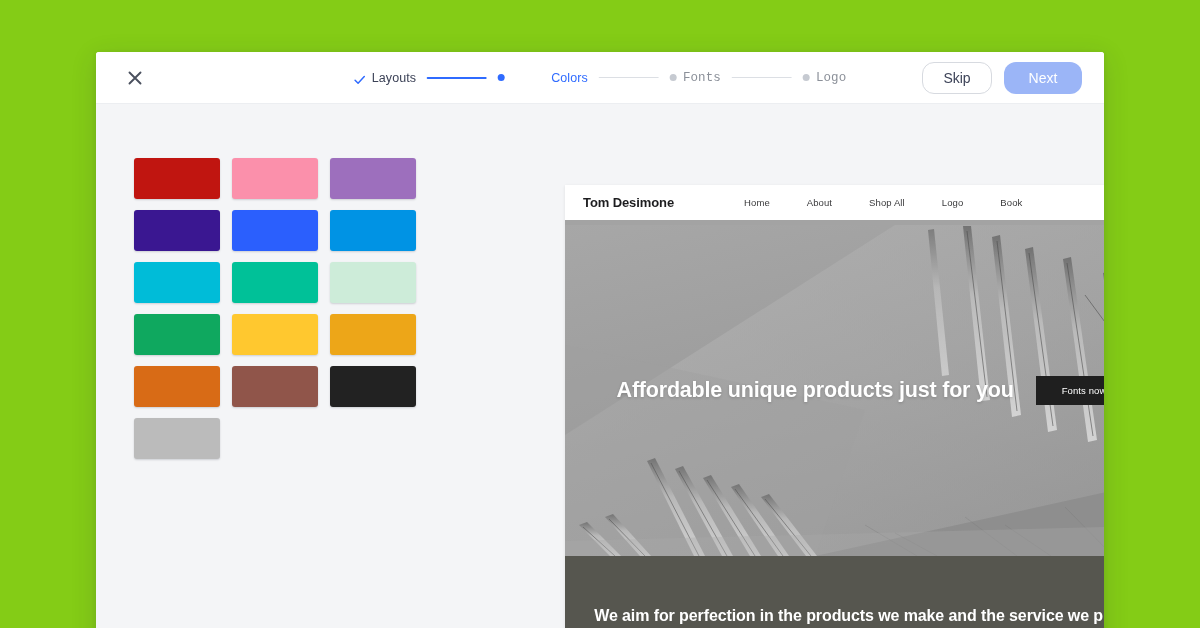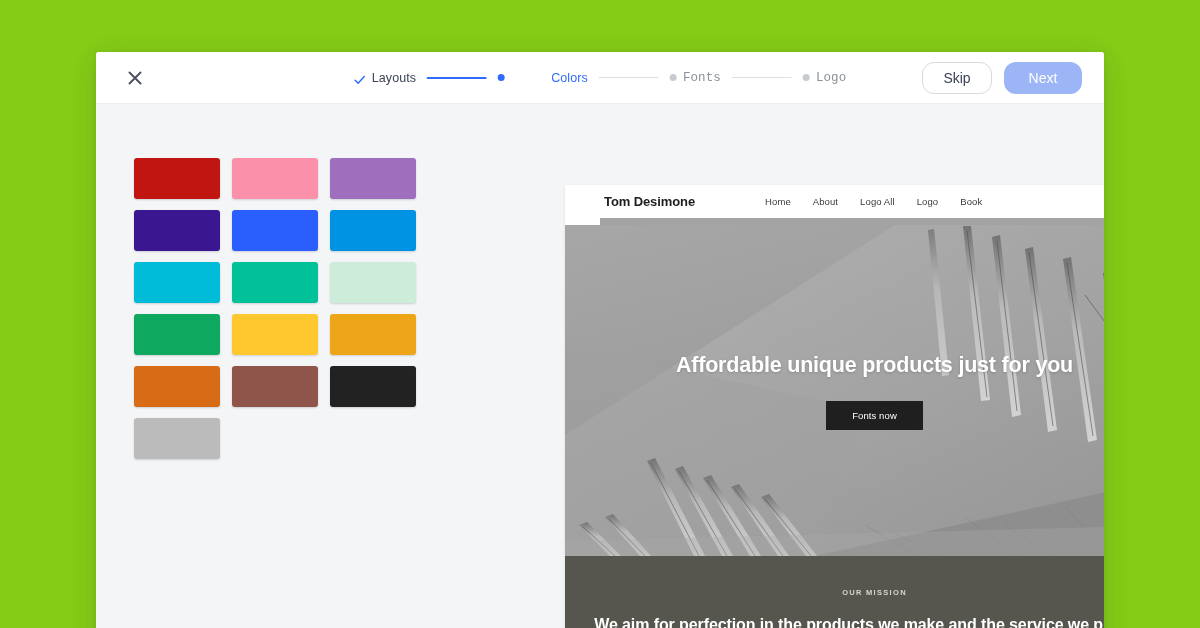--- a/index.html
+++ b/index.html
@@ -117,45 +117,44 @@
     left: 469px; top: 81px;
     width: 619px; height: 467px;
     background: #ffffff;
     overflow: hidden;
     box-shadow: 0 1px 3px rgba(30,35,50,0.10);
   }
   .site-header {
     height: 40px;
     background: #ffffff;
     display: flex; align-items: center;
-    padding: 0 4px;
-    border-bottom: 7px solid #a3a3a3;
-    margin-left: 35px;
+    padding: 0 18px;
+    border-bottom: 5px solid #a3a3a3;
   }
   .site-logo {
     font-size: 13px; font-weight: bold; color: #1d1d1f;
     letter-spacing: -0.1px;
   }
   .site-nav {
-    display: flex; align-items: center; gap: 22px;
+    display: flex; align-items: center; gap: 37px;
     margin-left: 70px;
   }
   .site-nav a { font-size: 9.5px; color: #3a3a3c; text-decoration: none; letter-spacing: 0.1px; }
 
   
   .hero {
     position: relative;
     height: 331px;
     overflow: hidden;
     background: #9a9a9a;
   }
   .hero-art { position: absolute; inset: 0; }
   .hero-content {
     position: absolute; inset: 0;
-    display: flex; flex-direction: column;
+    display: flex; flex-direction: row;
     align-items: center; justify-content: center;
     gap: 22px;
   }
   .hero-title {
     font-size: 21.5px; color: #ffffff; font-weight: bold;
     text-align: center; line-height: 1.32;
     letter-spacing: -0.2px;
     text-shadow: 0 1px 3px rgba(0,0,0,0.18);
   }
   .hero-btn {
@@ -263,21 +262,21 @@
         </div>
       </div>
 
       <div class="preview-wrap">
 
         <div class="site-header">
           <div class="site-logo">Tom Desimone</div>
           <nav class="site-nav">
             <a href="#">Home</a>
             <a href="#">About</a>
-            <a href="#">Logo All</a>
+            <a href="#">Shop All</a>
             <a href="#">Logo</a>
             <a href="#">Book</a>
           </nav>
 
         </div>
 
         <div class="hero">
           <svg class="hero-art" viewBox="0 0 619 331" preserveAspectRatio="none">
             <defs>
               <linearGradient id="bgGrad" x1="0" y1="0" x2="0.45" y2="1">
@@ -354,21 +353,20 @@
             <polygon points="0,316 619,300 619,331 0,331" fill="#a8a8a8" opacity="0.35"></polygon>
           </svg>
 
           <div class="hero-content">
             <div class="hero-title">Affordable unique products just for you</div>
             <button class="hero-btn" style="background: rgb(31, 31, 31);">Fonts now</button>
           </div>
         </div>
 
         <div class="mission" style="background: rgb(86, 86, 79);">
-          <div class="mission-eyebrow">OUR MISSION</div>
           <div class="mission-text">We aim for perfection in the products we make and the service we provide.</div>
         </div>
 
       </div>
 
     </div>
   </div>
 </div>
 
 </body></html>

